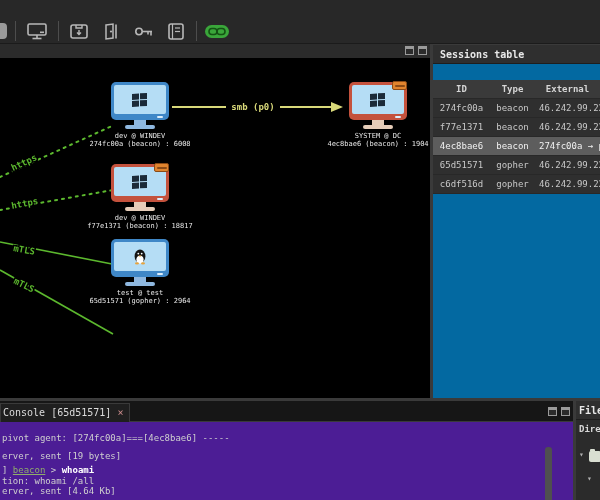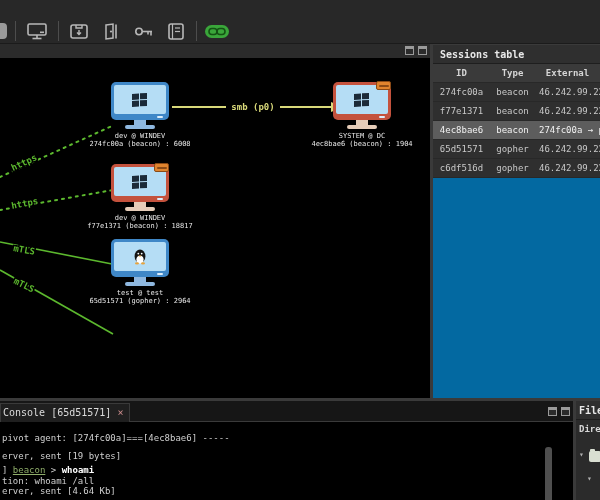--- a/index.html
+++ b/index.html
@@ -38,33 +38,33 @@
   .red  .neck,.red  .base{background:#e6cdb9;}
   .badge{position:absolute;top:-4px;right:-3px;width:15px;height:9px;background:#e0842e;border:1px solid #8a4a16;border-radius:2px;}
   .badge::after{content:'';position:absolute;left:2px;top:3px;width:10px;height:2px;background:#8a4a16;border-radius:1px;}
   .ntitle{margin-top:3px;font-size:7px;line-height:8px;color:#e8e8e8;white-space:nowrap;}
   .nsub{font-size:7px;line-height:8px;color:#e8e8e8;white-space:nowrap;}
 
   
   #sessions-panel{position:absolute;left:433px;top:44px;width:167px;height:354px;background:#0369a1;border-top:1px solid #3a3a3a;}
   #sessions-title{height:19px;line-height:19px;background:#2f2f2f;color:#e8e8e8;font-size:10px;font-weight:bold;padding-left:7px;border-bottom:1px solid #1e1e1e;}
   .srow{display:flex;height:19px;line-height:19px;font-size:9px;color:#c8c8c8;background:#2f2f2f;border-bottom:1px solid #282828;overflow:hidden;}
-  .srow.header{background:#3a3a3a;font-weight:bold;color:#d6d6d6;}
+  .srow.header{background:#3a3a3a;font-weight:bold;color:#d6d6d6;margin-top:16px;}
   .srow.selected{background:#5d5d5d;color:#f2f2f2;}
   .c-id{width:57px;text-align:center;overflow:hidden;white-space:nowrap;}
   .c-type{width:45px;text-align:center;overflow:hidden;white-space:nowrap;}
   .c-ext{width:65px;text-align:left;padding-left:4px;overflow:hidden;white-space:nowrap;}
   .srow.header .c-ext{text-align:center;padding-left:0;}
 
   
   #console-panel{position:absolute;left:0;top:401px;width:573px;height:99px;background:#161616;}
   #console-tabbar{position:absolute;left:0;top:0;width:100%;height:21px;background:#161616;border-bottom:1px solid #3a3a3a;text-align:right;}
   #console-tab{position:absolute;left:0;top:2px;height:19px;line-height:18px;background:#1f1f1f;border:1px solid #3a3a3a;border-bottom:none;padding:0 6px 0 2px;font-size:10px;color:#dcdcdc;white-space:nowrap;}
   #console-tab .close{color:#c98a8a;margin-left:6px;font-size:10px;}
-  #console-body{position:absolute;left:0;top:21px;width:573px;height:78px;background:#000000;overflow:hidden;}
+  #console-body{position:absolute;left:0;top:21px;width:573px;height:78px;background:#4c1d95;overflow:hidden;}
   .cline{position:absolute;left:2px;font-size:9px;line-height:10px;color:#cfcfcf;white-space:nowrap;}
   .cline .lnk{color:#8fae6a;text-decoration:underline;}
   .cline .cmd{color:#ffffff;font-weight:bold;}
   #console-scroll{position:absolute;left:545px;top:25px;width:7px;height:72px;background:#4f4f4f;border-radius:3px;}
 
   
   #files-panel{position:absolute;left:576px;top:401px;width:24px;height:99px;background:#2b2b2b;}
   #files-title{height:19px;line-height:19px;background:#2f2f2f;color:#e8e8e8;font-size:10px;font-weight:bold;padding-left:3px;overflow:hidden;white-space:nowrap;border-bottom:1px solid #1e1e1e;}
   #files-dir{margin-top:4px;padding-left:3px;font-size:9px;font-weight:bold;color:#d8d8d8;overflow:hidden;white-space:nowrap;}
   .tree-caret{position:absolute;font-size:8px;color:#b0b0b0;}
@@ -174,21 +174,21 @@
             </svg>
           </div>
             </div>
           <div class="neck"></div>
             <div class="base"></div>
         </div>
         <div class="ntitle">dev @ WINDEV</div>
         <div class="nsub">274fc00a (beacon) : 6008</div>
       </div>
 
-      <div class="node" style="left:307px;top:24px">
+      <div class="node" style="left:323px;top:24px">
         <div class="monitor red">
           <div class="frame">
               <div class="screen">
             <span class="badge"></span>
             <svg width="18" height="16" viewBox="0 0 18 16">
               <g transform="skewY(-4) translate(0,1)">
                 <rect x="1" y="1" width="7" height="6" fill="#1b2a38"></rect>
                     <rect x="9" y="1" width="7" height="6" fill="#1b2a38"></rect>
                 <rect x="1" y="8" width="7" height="6" fill="#1b2a38"></rect>
                     <rect x="9" y="8" width="7" height="6" fill="#1b2a38"></rect>

